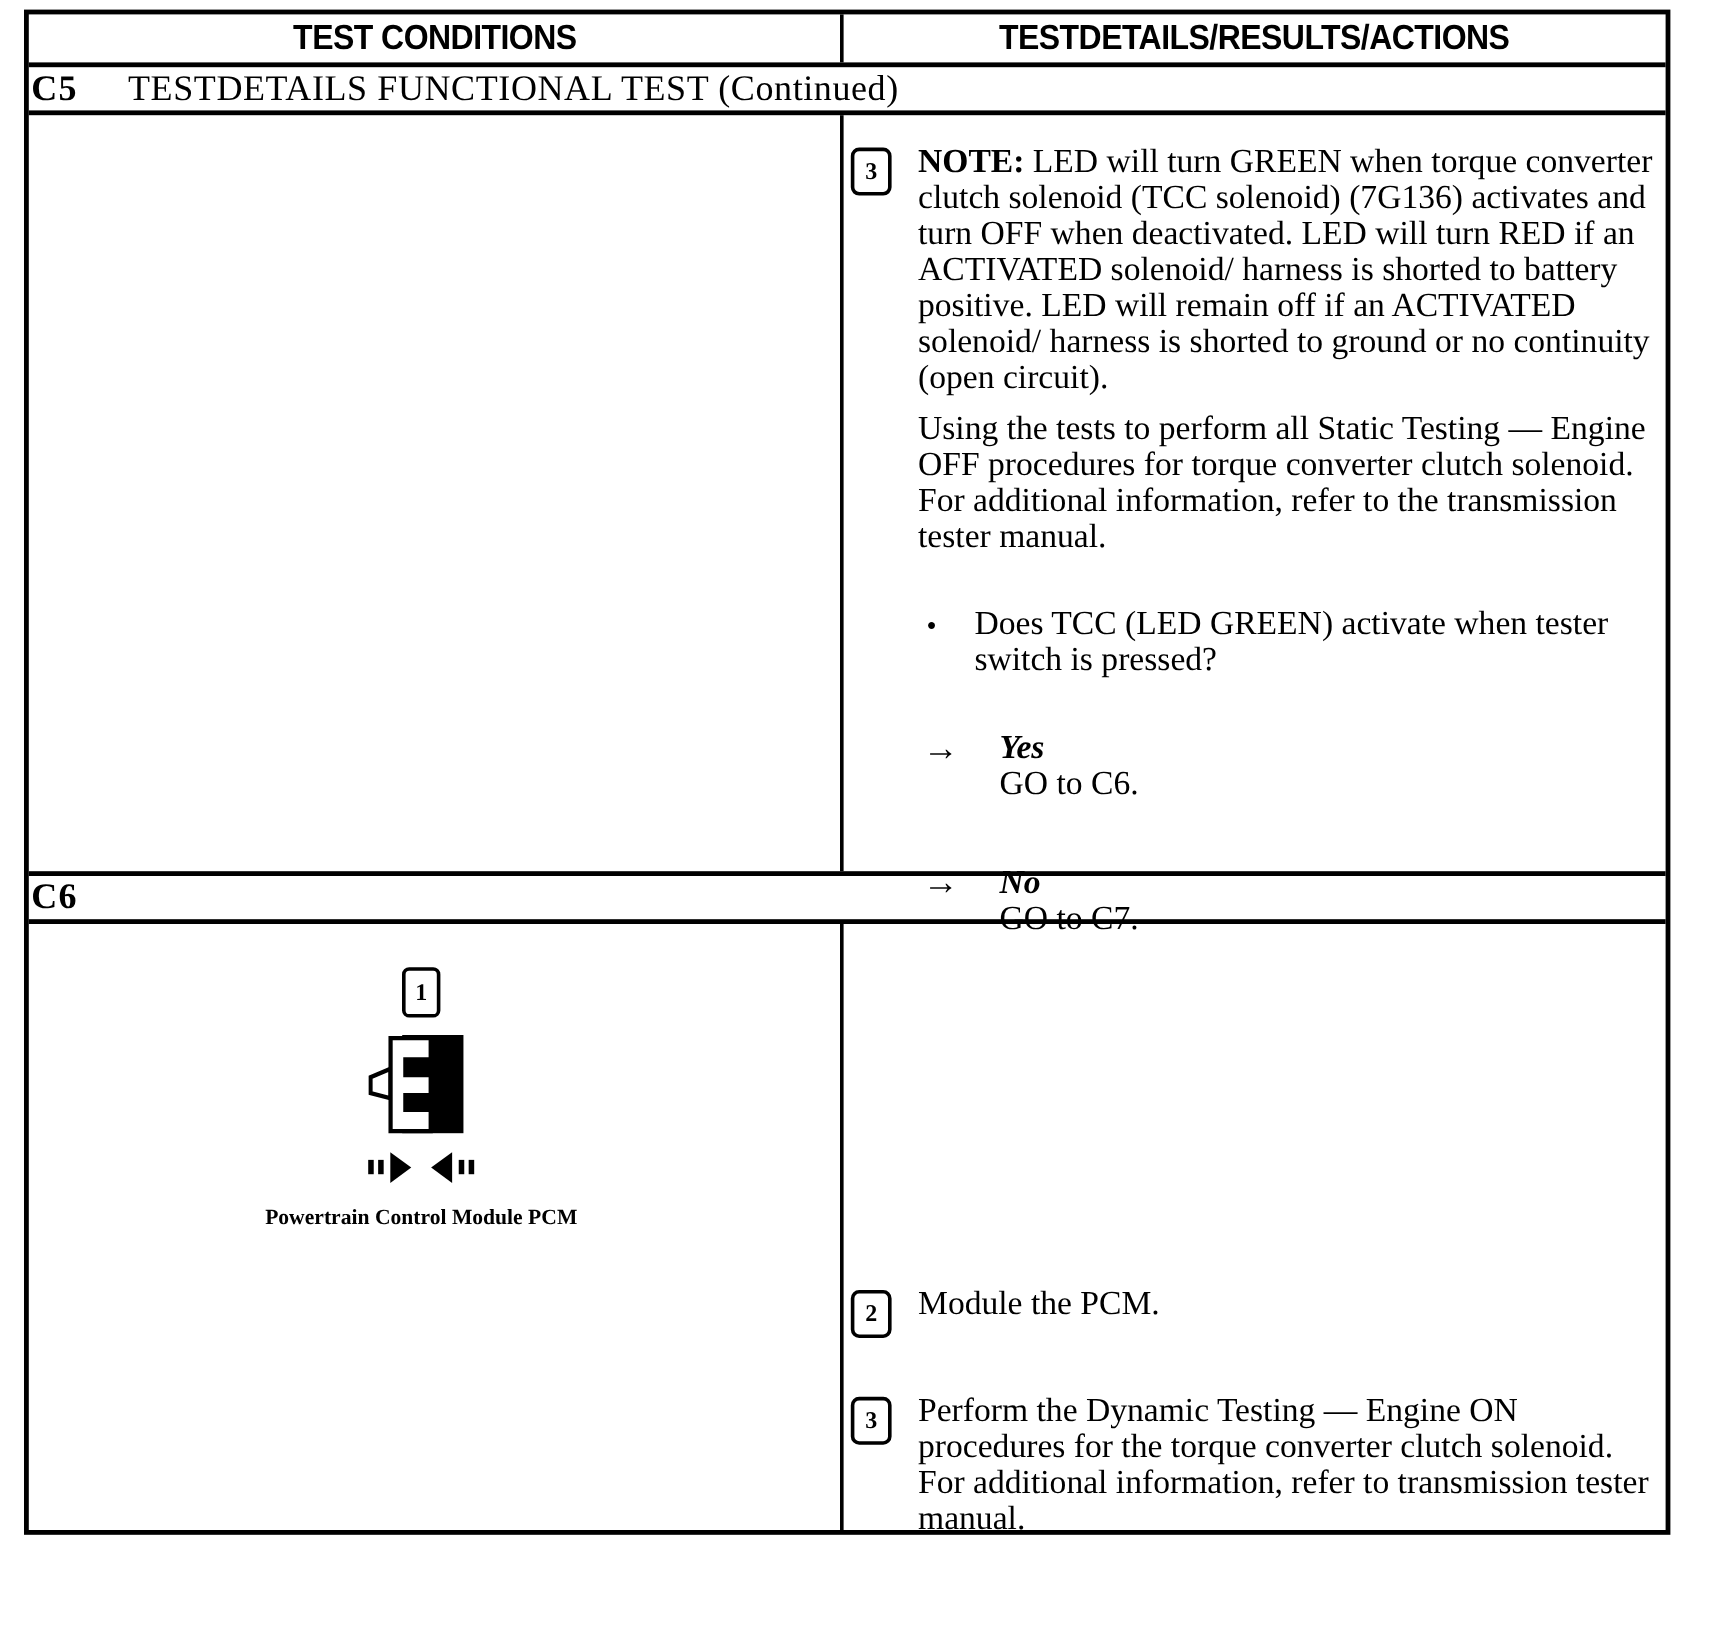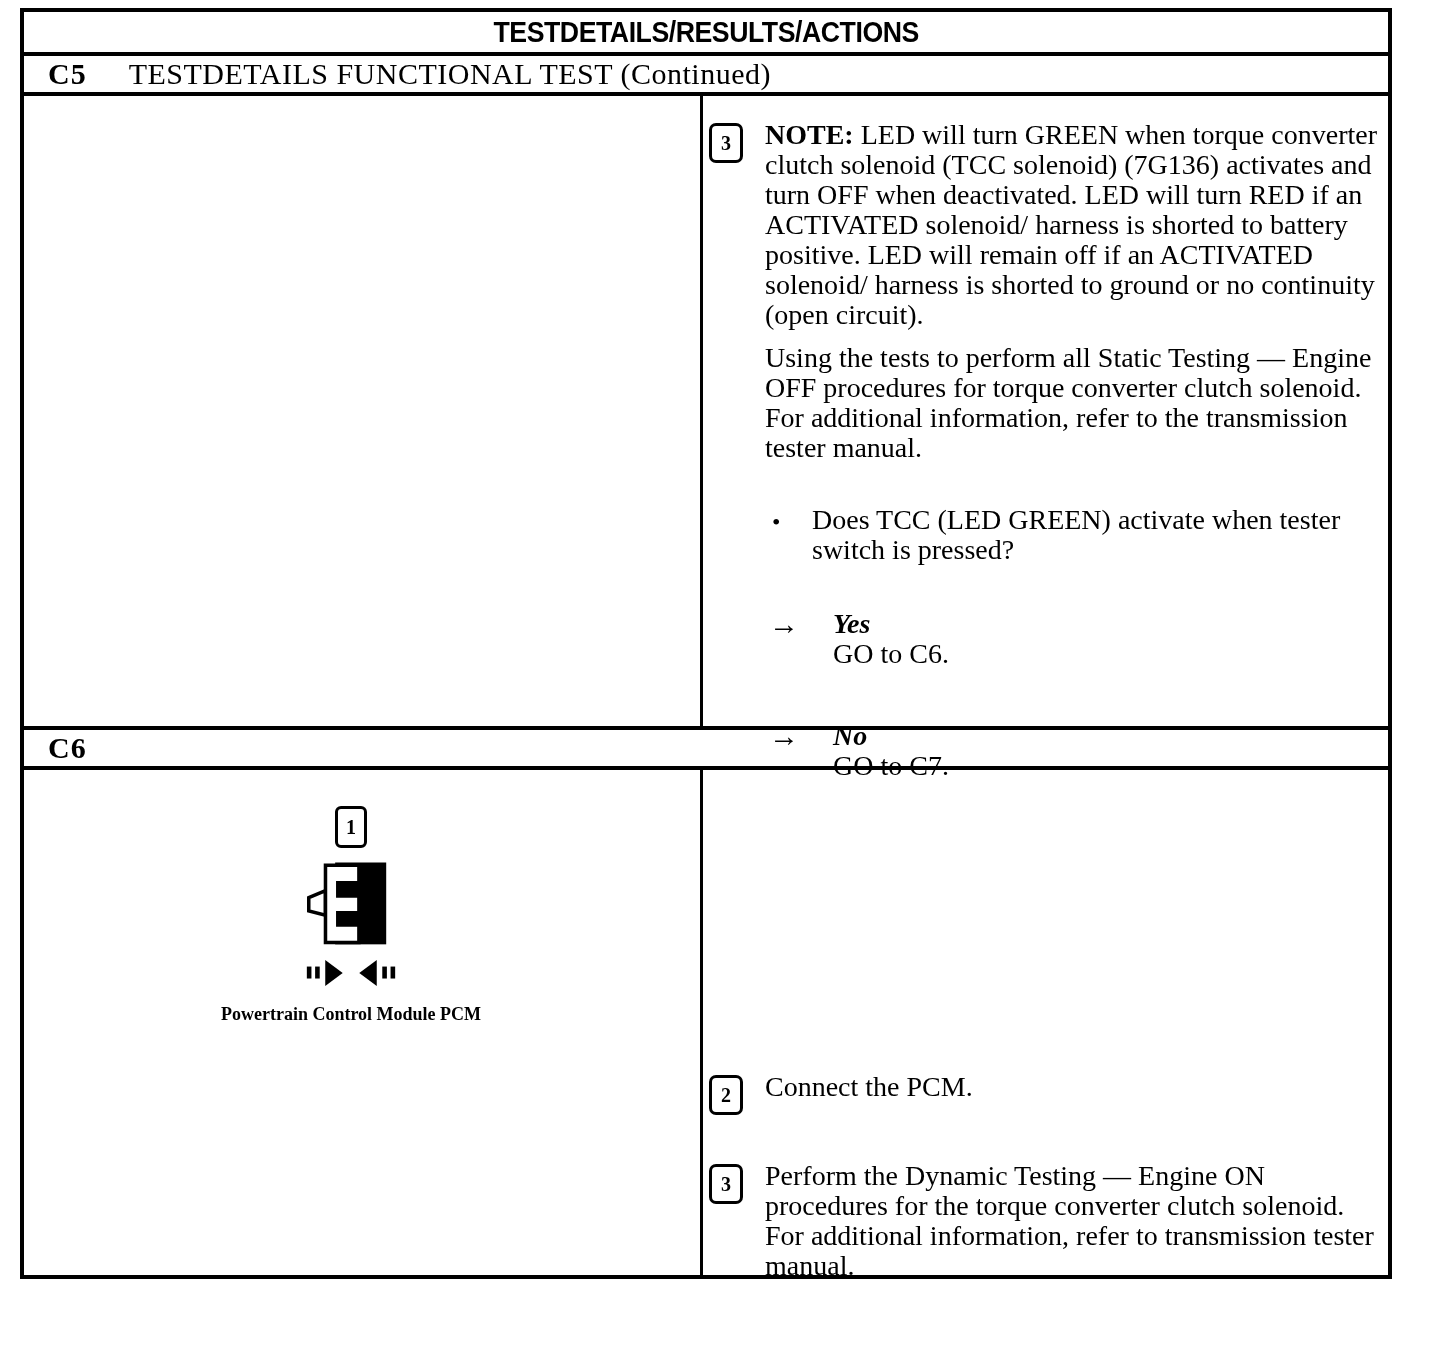--- a/index.html
+++ b/index.html
@@ -29,21 +29,21 @@
     height:100%;
   }
   .hdr-left  { width:676px; border-right:3px solid #000; }
   .hdr-right { flex:1; }
   .hdr-cell span { transform:scaleX(0.92); letter-spacing:-0.5px; white-space:nowrap; }
   
   .section-row {
     display:flex; align-items:center;
     height:36px;
     border-bottom:4px solid #000;
-    padding-left:24px;
+    padding-left:2px;
     font-size:30px;
     overflow:hidden;
   }
   .section-id { font-weight:bold; letter-spacing:1px; }
   .section-title { margin-left:42px; letter-spacing:0.5px; }
   
   .body-row { display:flex; }
   .body-row.r1 { height:630px; border-bottom:4px solid #000; }
   .body-row.r2 { height:505px; }
   .cell-left  { width:676px; border-right:3px solid #000; position:relative; }
@@ -94,20 +94,23 @@
   }
   .step2-gap { margin-top:46px; }
 </style>
 </head>
 <body>
 
 <div class="page">
   <div class="doc-table">
 
     <div class="hdr-row">
+      <div class="hdr-cell hdr-left">
+        <span>TEST CONDITIONS</span>
+      </div>
       <div class="hdr-cell hdr-right">
         <span>TESTDETAILS/RESULTS/ACTIONS</span>
       </div>
     </div>
 
     <div class="section-row">
       <span class="section-id">C5</span>
       <span class="section-title">TESTDETAILS FUNCTIONAL TEST (Continued)</span>
     </div>
 
@@ -172,21 +175,21 @@
             </svg>
           </div>
           <div class="fig-caption">Powertrain Control Module PCM</div>
         </div>
       </div>
       <div class="cell-right pad2">
         <div class="step">
           <div class="badge">
             <span>2</span>
           </div>
-          <div class="step-body">Connect the PCM.</div>
+          <div class="step-body">Module the PCM.</div>
         </div>
         <div class="step step2-gap">
           <div class="badge">
             <span>3</span>
           </div>
           <div class="step-body">Perform the Dynamic Testing — Engine ON procedures for the torque converter clutch solenoid. For additional information, refer to transmission tester manual.</div>
         </div>
       </div>
     </div>
 

